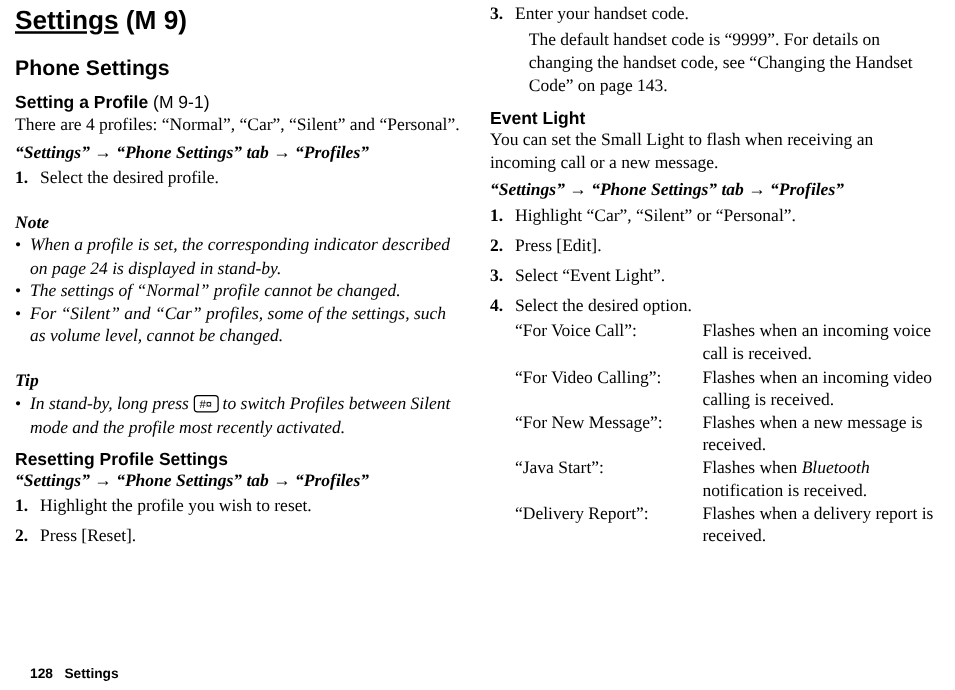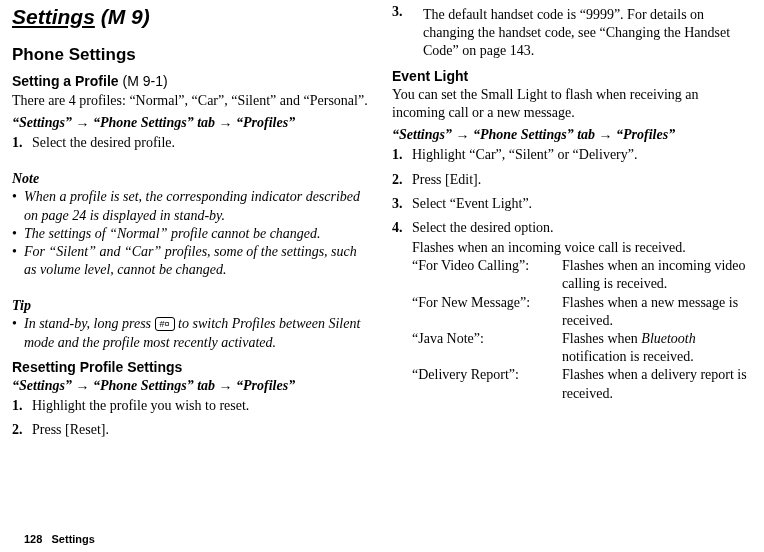--- a/index.html
+++ b/index.html
@@ -20,21 +20,20 @@
     gap: 20px;
   }
   .col {
     flex: 1;
   }
   .h1 {
     font-family: Arial, Helvetica, sans-serif;
     font-weight: bold;
     font-size: 21px;
     margin: 0 0 14px 0;
-    font-style: italic;
   }
   .h1 .underline { text-decoration: underline; }
   .h2 {
     font-family: Arial, Helvetica, sans-serif;
     font-weight: bold;
     font-size: 17px;
     margin: 4px 0 6px 0;
   }
   .h3 {
     font-family: Arial, Helvetica, sans-serif;
@@ -159,60 +158,62 @@
     <div class="ol-item">
       <div class="ol-num">2.</div>
       <div class="ol-body">Press [Reset].</div>
     </div>
   </div>
 
   <div class="col">
     <div class="ol-item">
       <div class="ol-num">3.</div>
       <div class="ol-body">
+        <span>Enter your handset code.</span>
         <div class="ol-sub">The default handset code is “9999”. For details on changing the handset code, see “Changing the Handset Code” on page 143.</div>
       </div>
     </div>
 
     <div class="h3">Event Light</div>
     <p class="para">You can set the Small Light to flash when receiving an incoming call or a new message.</p>
     <p class="navpath">
       <span>“Settings” </span><span class="arrow">→</span><span> “Phone Settings” tab </span><span class="arrow">→</span><span> “Profiles”</span>
     </p>
     <div class="ol-item">
       <div class="ol-num">1.</div>
-      <div class="ol-body">Highlight “Car”, “Silent” or “Delivery”.</div>
+      <div class="ol-body">Highlight “Car”, “Silent” or “Personal”.</div>
     </div>
     <div class="ol-item">
       <div class="ol-num">2.</div>
       <div class="ol-body">Press [Edit].</div>
     </div>
     <div class="ol-item">
       <div class="ol-num">3.</div>
       <div class="ol-body">Select “Event Light”.</div>
     </div>
     <div class="ol-item" style="margin-bottom:2px">
       <div class="ol-num">4.</div>
       <div class="ol-body">Select the desired option.</div>
     </div>
 
     <div class="defs">
       <div class="defrow">
+        <div class="defterm">“For Voice Call”:</div>
         <div class="defdesc">Flashes when an incoming voice call is received.</div>
       </div>
       <div class="defrow">
         <div class="defterm">“For Video Calling”:</div>
         <div class="defdesc">Flashes when an incoming video calling is received.</div>
       </div>
       <div class="defrow">
         <div class="defterm">“For New Message”:</div>
         <div class="defdesc">Flashes when a new message is received.</div>
       </div>
       <div class="defrow">
-        <div class="defterm">“Java Note”:</div>
+        <div class="defterm">“Java Start”:</div>
         <div class="defdesc">
           <span>Flashes when </span><i>Bluetooth</i><span> notification is received.</span>
         </div>
       </div>
       <div class="defrow">
         <div class="defterm">“Delivery Report”:</div>
         <div class="defdesc">Flashes when a delivery report is received.</div>
       </div>
     </div>
   </div>

